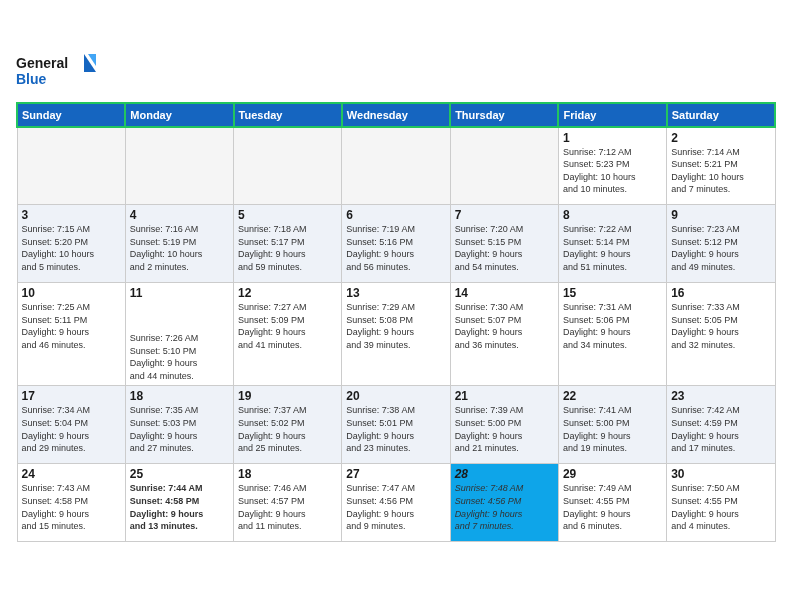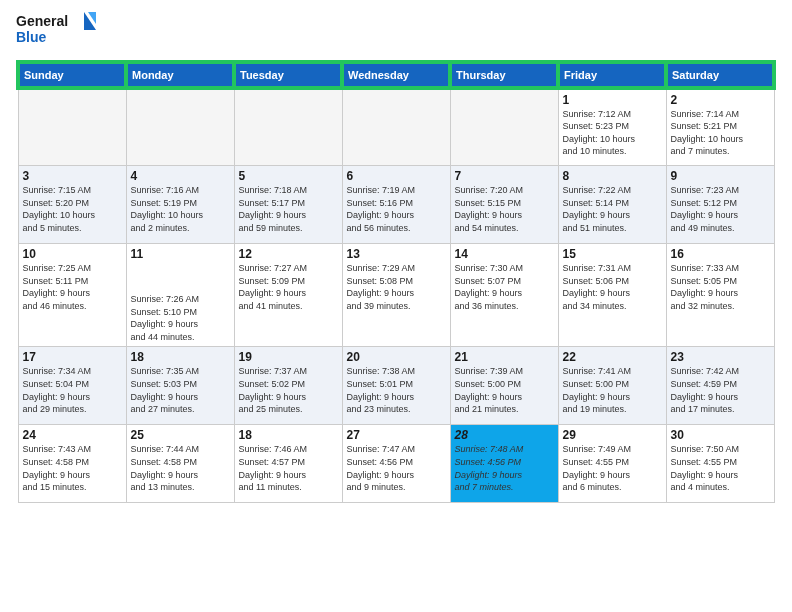--- a/index.html
+++ b/index.html
@@ -13,20 +13,21 @@
     .page {
       width: 792px;
       height: 612px;
       padding: 12px 16px;
     }
     .header-area {
       display: flex;
       justify-content: space-between;
       align-items: flex-start;
       margin-bottom: 8px;
+      margin-top: 42px;
     }
     .logo {
       display: flex;
       align-items: center;
       gap: 4px;
     }
     .title-area {
       text-align: right;
     }
     .month-title {
@@ -45,21 +46,21 @@
       border-collapse: collapse;
       table-layout: fixed;
     }
     .calendar th {
       background: #1565c0;
       color: #fff;
       font-size: 11px;
       font-weight: bold;
       padding: 5px 4px;
       text-align: left;
-      border: 4px solid #22c55e;
+      border: 2px solid #22c55e;
     }
     .calendar td {
       border: 1px solid #ccc;
       vertical-align: top;
       padding: 3px 4px;
       height: 78px;
       width: 113px;
       background: #fff;
     }
     .calendar td.empty {
@@ -295,21 +296,21 @@
         <tr>
           <td style="background: rgb(255, 255, 255);">
             <span class="day-num">24</span>
             <div class="day-info" style="white-space: pre-line;">Sunrise: 7:43 AM
 Sunset: 4:58 PM
 Daylight: 9 hours
 and 15 minutes.</div>
           </td>
           <td style="background: rgb(255, 255, 255);">
             <span class="day-num">25</span>
-            <div class="day-info" style="white-space: pre-line;">Sunrise: 7:44 AM
+            <div class="day-info" style="white-space: pre-line; font-weight: bold;">Sunrise: 7:44 AM
 Sunset: 4:58 PM
 Daylight: 9 hours
 and 13 minutes.</div>
           </td>
           <td style="background: rgb(255, 255, 255);">
             <span class="day-num">18</span>
             <div class="day-info" style="white-space: pre-line;">Sunrise: 7:46 AM
 Sunset: 4:57 PM
 Daylight: 9 hours
 and 11 minutes.</div>

